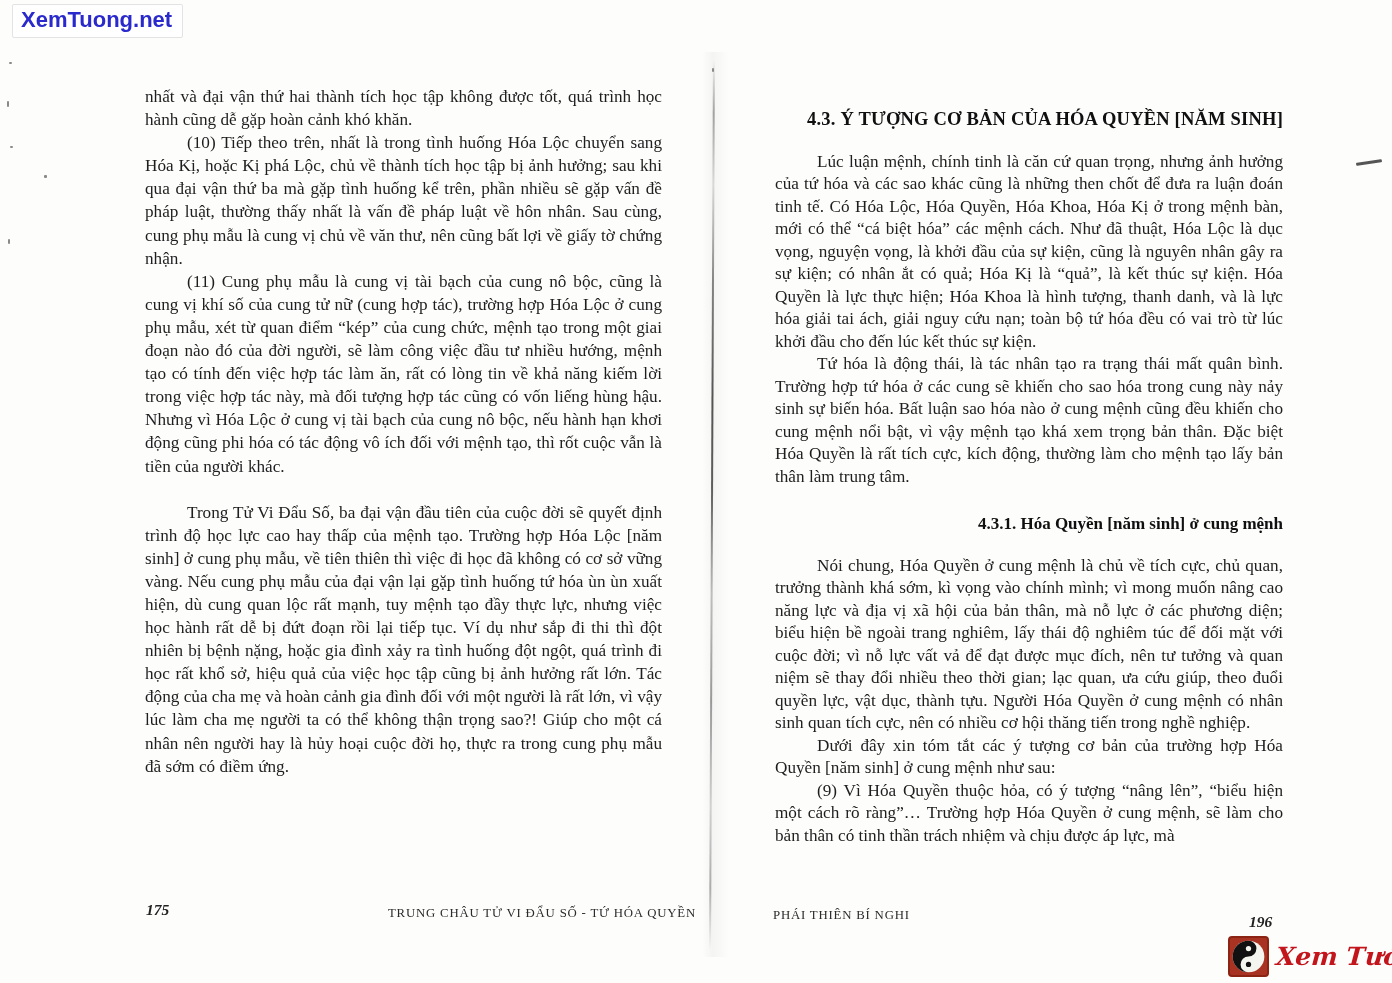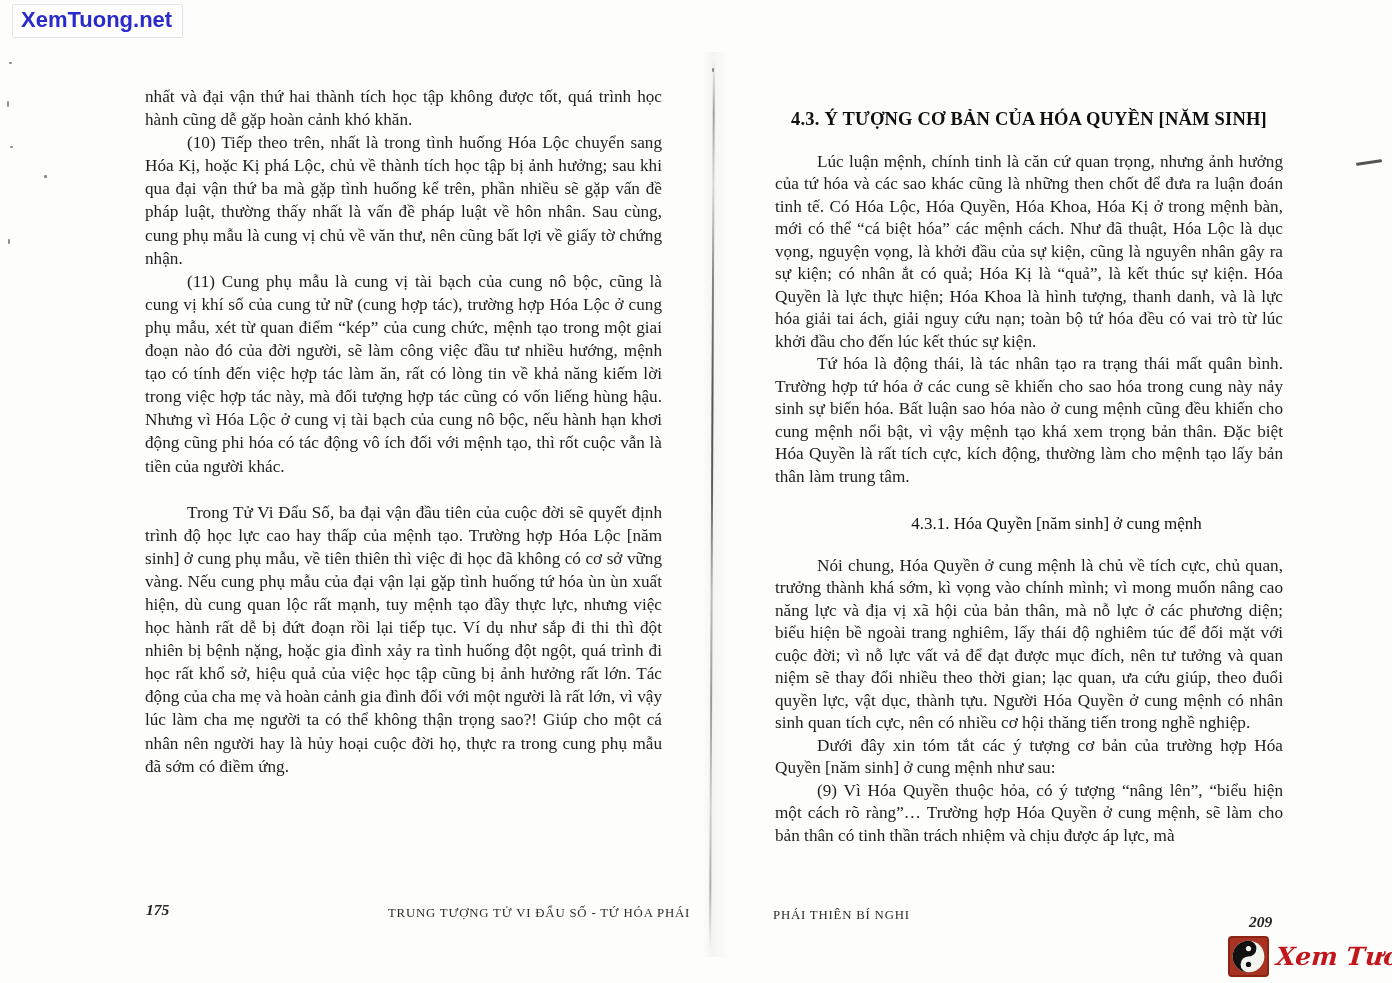--- a/index.html
+++ b/index.html
@@ -24,26 +24,26 @@
   
   .page-col{position:absolute;text-align:justify;}
   .left-col{left:145px;top:85px;width:517px;font-size:17.2px;line-height:23.1px;}
   .right-col{left:775px;top:108px;width:508px;font-size:17.2px;line-height:22.5px;}
   p.para{margin:0;}
   p.indent{text-indent:42px;}
   p.gap-before{margin-top:23px;}
   h2.sec{
     margin:0 0 20px 0;
     font-size:18.5px;font-weight:bold;color:#101010;
-    text-align:center;letter-spacing:.2px;
+    text-align:right;letter-spacing:.2px;
   }
   h3.subsec{
     margin:25px 0 19px 55px;
-    font-size:17px;font-weight:normal;color:#101010;
-    text-align:center;
+    font-size:17px;font-weight:bold;color:#101010;
+    text-align:right;
   }
   
   .fold{
     position:absolute;left:702px;top:52px;width:60px;height:905px;
     background:linear-gradient(90deg, rgba(0,0,0,0) 0%, rgba(0,0,0,0.035) 18%, rgba(0,0,0,0) 45%);
     pointer-events:none;
   }
   .fold-line{
     position:absolute;left:711px;top:60px;width:2px;height:890px;
     transform:rotate(.25deg);
@@ -110,36 +110,36 @@
 
 <div class="watermark">XemTuong.net</div>
 
 <div class="page-col left-col">
   <p class="para">nhất và đại vận thứ hai thành tích học tập không được tốt, quá trình học hành cũng dễ gặp hoàn cảnh khó khăn.</p>
   <p class="para indent">(10) Tiếp theo trên, nhất là trong tình huống Hóa Lộc chuyển sang Hóa Kị, hoặc Kị phá Lộc, chủ về thành tích học tập bị ảnh hưởng; sau khi qua đại vận thứ ba mà gặp tình huống kể trên, phần nhiều sẽ gặp vấn đề pháp luật, thường thấy nhất là vấn đề pháp luật về hôn nhân. Sau cùng, cung phụ mẫu là cung vị chủ về văn thư, nên cũng bất lợi về giấy tờ chứng nhận.</p>
   <p class="para indent">(11) Cung phụ mẫu là cung vị tài bạch của cung nô bộc, cũng là cung vị khí số của cung tử nữ (cung hợp tác), trường hợp Hóa Lộc ở cung phụ mẫu, xét từ quan điểm “kép” của cung chức, mệnh tạo trong một giai đoạn nào đó của đời người, sẽ làm công việc đầu tư nhiều hướng, mệnh tạo có tính đến việc hợp tác làm ăn, rất có lòng tin về khả năng kiếm lời trong việc hợp tác này, mà đối tượng hợp tác cũng có vốn liếng hùng hậu. Nhưng vì Hóa Lộc ở cung vị tài bạch của cung nô bộc, nếu hành hạn khơi động cũng phi hóa có tác động vô ích đối với mệnh tạo, thì rốt cuộc vẫn là tiền của người khác.</p>
   <p class="para indent gap-before">Trong Tử Vi Đẩu Số, ba đại vận đầu tiên của cuộc đời sẽ quyết định trình độ học lực cao hay thấp của mệnh tạo. Trường hợp Hóa Lộc [năm sinh] ở cung phụ mẫu, về tiên thiên thì việc đi học đã không có cơ sở vững vàng. Nếu cung phụ mẫu của đại vận lại gặp tình huống tứ hóa ùn ùn xuất hiện, dù cung quan lộc rất mạnh, tuy mệnh tạo đầy thực lực, nhưng việc học hành rất dễ bị đứt đoạn rồi lại tiếp tục. Ví dụ như sắp đi thi thì đột nhiên bị bệnh nặng, hoặc gia đình xảy ra tình huống đột ngột, quá trình đi học rất khổ sở, hiệu quả của việc học tập cũng bị ảnh hưởng rất lớn. Tác động của cha mẹ và hoàn cảnh gia đình đối với một người là rất lớn, vì vậy lúc làm cha mẹ người ta có thể không thận trọng sao?! Giúp cho một cá nhân nên người hay là hủy hoại cuộc đời họ, thực ra trong cung phụ mẫu đã sớm có điềm ứng.</p>
 </div>
 <div class="footer-pagenum pn-left">175</div>
-<div class="footer-running run-left">TRUNG TƯỢNG TỬ VI ĐẨU SỐ - TỨ HÓA PHÁI</div>
+<div class="footer-running run-left">TRUNG CHÂU TỬ VI ĐẨU SỐ - TỨ HÓA QUYỀN</div>
 
 <div class="fold"></div>
 <div class="fold-line"></div>
 
 <div class="page-col right-col">
   <h2 class="sec">4.3. Ý TƯỢNG CƠ BẢN CỦA HÓA QUYỀN [NĂM SINH]</h2>
   <p class="para indent">Lúc luận mệnh, chính tinh là căn cứ quan trọng, nhưng ảnh hưởng của tứ hóa và các sao khác cũng là những then chốt để đưa ra luận đoán tinh tế. Có Hóa Lộc, Hóa Quyền, Hóa Khoa, Hóa Kị ở trong mệnh bàn, mới có thể “cá biệt hóa” các mệnh cách. Như đã thuật, Hóa Lộc là dục vọng, nguyện vọng, là khởi đầu của sự kiện, cũng là nguyên nhân gây ra sự kiện; có nhân ắt có quả; Hóa Kị là “quả”, là kết thúc sự kiện. Hóa Quyền là lực thực hiện; Hóa Khoa là hình tượng, thanh danh, và là lực hóa giải tai ách, giải nguy cứu nạn; toàn bộ tứ hóa đều có vai trò từ lúc khởi đầu cho đến lúc kết thúc sự kiện.</p>
   <p class="para indent">Tứ hóa là động thái, là tác nhân tạo ra trạng thái mất quân bình. Trường hợp tứ hóa ở các cung sẽ khiến cho sao hóa trong cung này nảy sinh sự biến hóa. Bất luận sao hóa nào ở cung mệnh cũng đều khiến cho cung mệnh nổi bật, vì vậy mệnh tạo khá xem trọng bản thân. Đặc biệt Hóa Quyền là rất tích cực, kích động, thường làm cho mệnh tạo lấy bản thân làm trung tâm.</p>
   <h3 class="subsec">4.3.1. Hóa Quyền [năm sinh] ở cung mệnh</h3>
   <p class="para indent">Nói chung, Hóa Quyền ở cung mệnh là chủ về tích cực, chủ quan, trưởng thành khá sớm, kì vọng vào chính mình; vì mong muốn nâng cao năng lực và địa vị xã hội của bản thân, mà nỗ lực ở các phương diện; biểu hiện bề ngoài trang nghiêm, lấy thái độ nghiêm túc để đối mặt với cuộc đời; vì nỗ lực vất vả để đạt được mục đích, nên tư tưởng và quan niệm sẽ thay đổi nhiều theo thời gian; lạc quan, ưa cứu giúp, theo đuổi quyền lực, vật dục, thành tựu. Người Hóa Quyền ở cung mệnh có nhân sinh quan tích cực, nên có nhiều cơ hội thăng tiến trong nghề nghiệp.</p>
   <p class="para indent">Dưới đây xin tóm tắt các ý tượng cơ bản của trường hợp Hóa Quyền [năm sinh] ở cung mệnh như sau:</p>
   <p class="para indent">(9) Vì Hóa Quyền thuộc hỏa, có ý tượng “nâng lên”, “biểu hiện một cách rõ ràng”… Trường hợp Hóa Quyền ở cung mệnh, sẽ làm cho bản thân có tinh thần trách nhiệm và chịu được áp lực, mà</p>
 </div>
 <div class="footer-running run-right">PHÁI THIÊN BÍ NGHI</div>
-<div class="footer-pagenum pn-right">209</div>
+<div class="footer-pagenum pn-right">196</div>
 
 <div class="site-logo">
   <span class="yinyang-box">
     <svg width="33" height="33" viewBox="0 0 100 100" aria-hidden="true">
       <circle cx="50" cy="50" r="48" fill="#f5f5f0"></circle>
       <path d="M50 2 A48 48 0 0 0 50 98 A24 24 0 0 1 50 50 A24 24 0 0 0 50 2 Z" fill="#111111"></path>
       <circle cx="50" cy="26" r="8" fill="#f5f5f0"></circle>
       <circle cx="50" cy="74" r="8" fill="#111111"></circle>
     </svg>
   </span>

